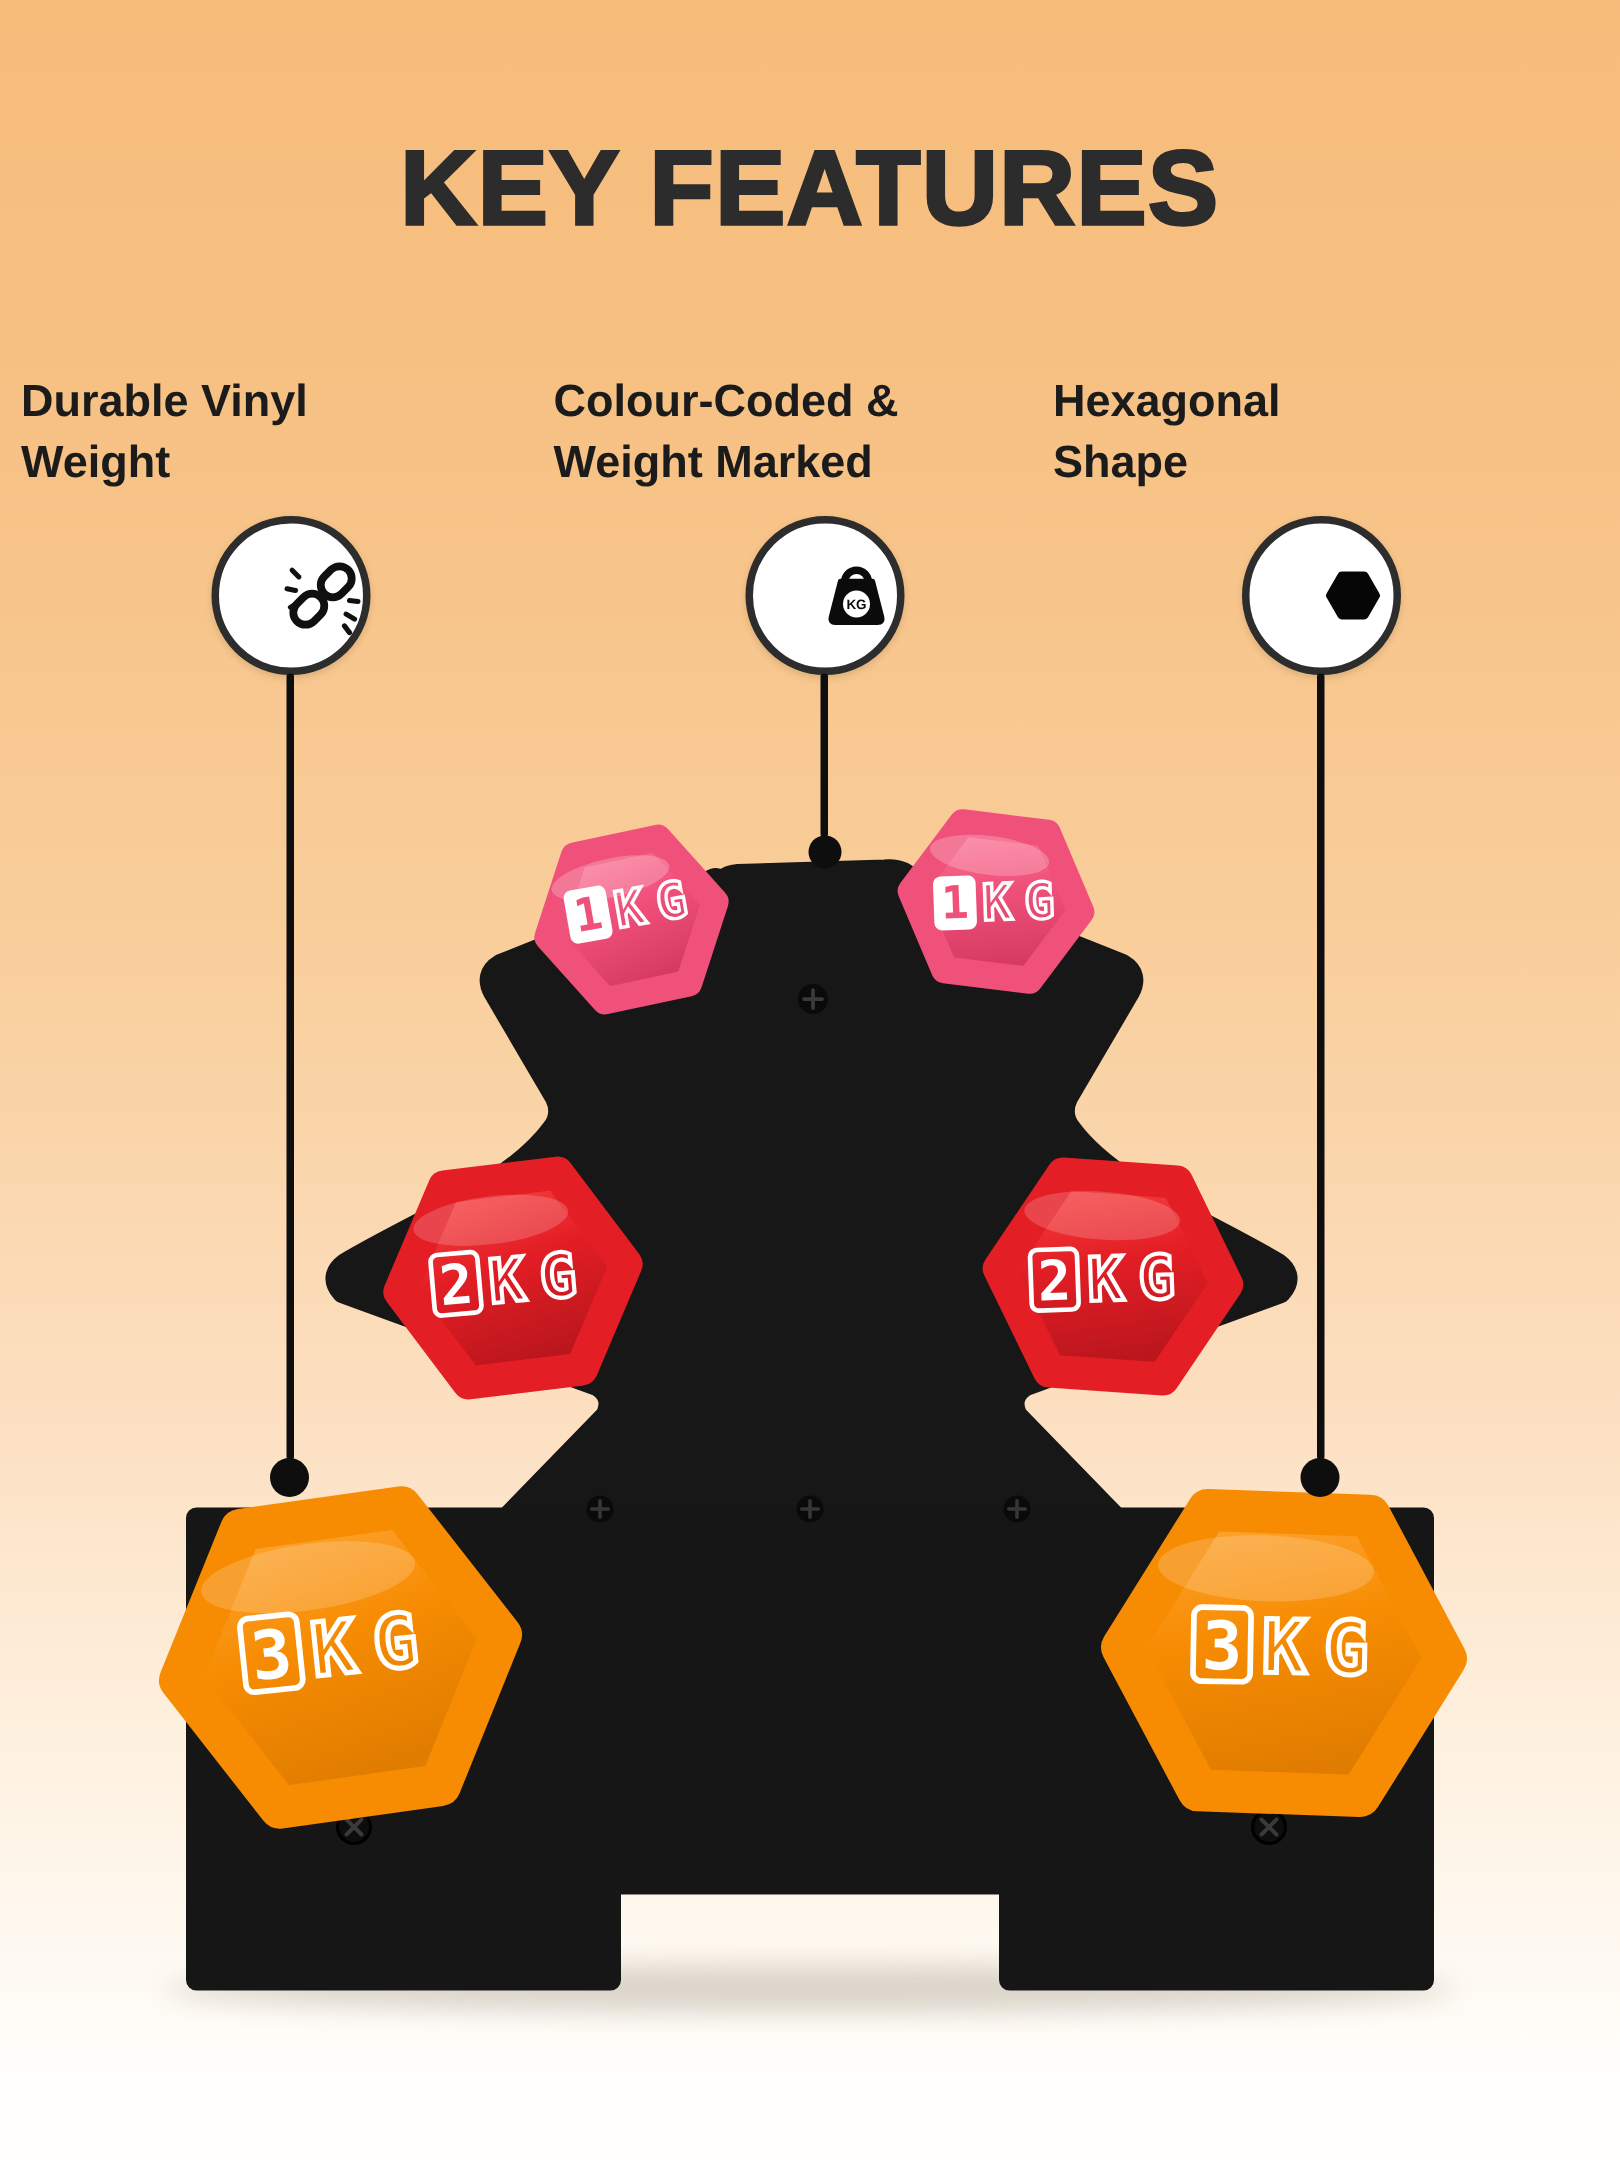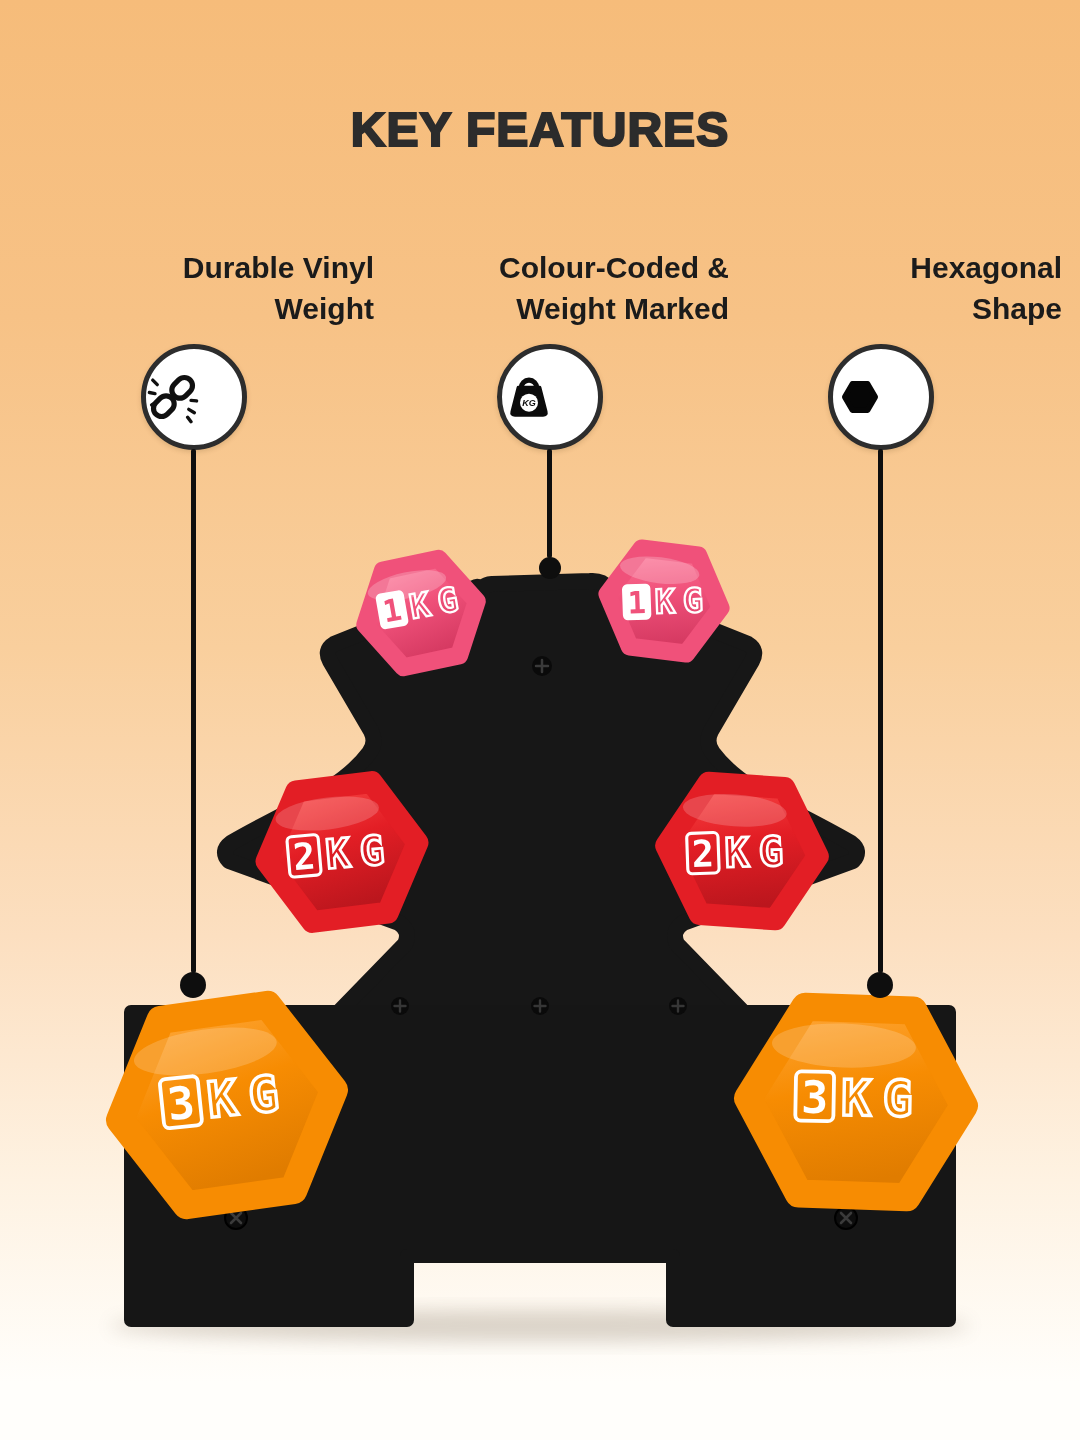--- a/index.html
+++ b/index.html
@@ -2,35 +2,34 @@
 <html><head>
 <meta charset="utf-8">
 <style>
   html,body{margin:0;padding:0;background:#e8e8e8;}
   .canvas{
     position:relative;width:1080px;height:1440px;overflow:hidden;
     background:linear-gradient(180deg,#f6bc7a 0%,#f7c286 22%,#f9cf9d 45%,#fcdfc0 65%,#fef2e2 82%,#fffefb 96%);
     font-family:"Liberation Sans",sans-serif;
   }
   .title{
-    position:absolute;top:106px;left:0;width:100%;text-align:center;
-    font-size:48px;line-height:1;font-weight:bold;color:#2c2c2c;
+    position:absolute;top:90px;left:0;width:100%;text-align:center;
+    font-size:70px;line-height:1;font-weight:bold;color:#2c2c2c;
     -webkit-text-stroke:2.2px #2c2c2c;letter-spacing:1px;
   }
   .feature-label{
-    position:absolute;top:248px;width:360px;text-align:right;
+    position:absolute;top:248px;width:360px;text-align:left;
     font-size:30px;line-height:1.35;font-weight:bold;color:#1b1b1b;
   }
   .fl-left{left:14px;} .fl-mid{left:369px;} .fl-right{left:702px;}
   .icon-circle{
     position:absolute;width:106px;height:106px;border-radius:50%;
     background:#ffffff;border:5px solid #2d2d2d;box-sizing:border-box;
-    display:flex;align-items:center;justify-content:flex-start;
+    display:flex;align-items:center;justify-content:flex-end;
     box-shadow:0 2px 5px rgba(90,60,20,0.18);
-    font-style:italic;
   }
   .ic-left{left:141px;top:344px;} .ic-mid{left:497px;top:344px;} .ic-right{left:828px;top:344px;}
   .icon-circle svg{width:54px;height:54px;}
   .vline{position:absolute;width:5px;background:#0e0e0e;border-radius:2px;}
   .vl-left{left:191px;top:449px;height:524px;}
   .vl-mid{left:547px;top:449px;height:109px;}
   .vl-right{left:878px;top:449px;height:524px;}
   .dot{position:absolute;border-radius:50%;background:#0e0e0e;}
   .dot-left{left:180px;top:972px;width:26px;height:26px;}
   .dot-mid{left:539px;top:557px;width:22px;height:22px;}

